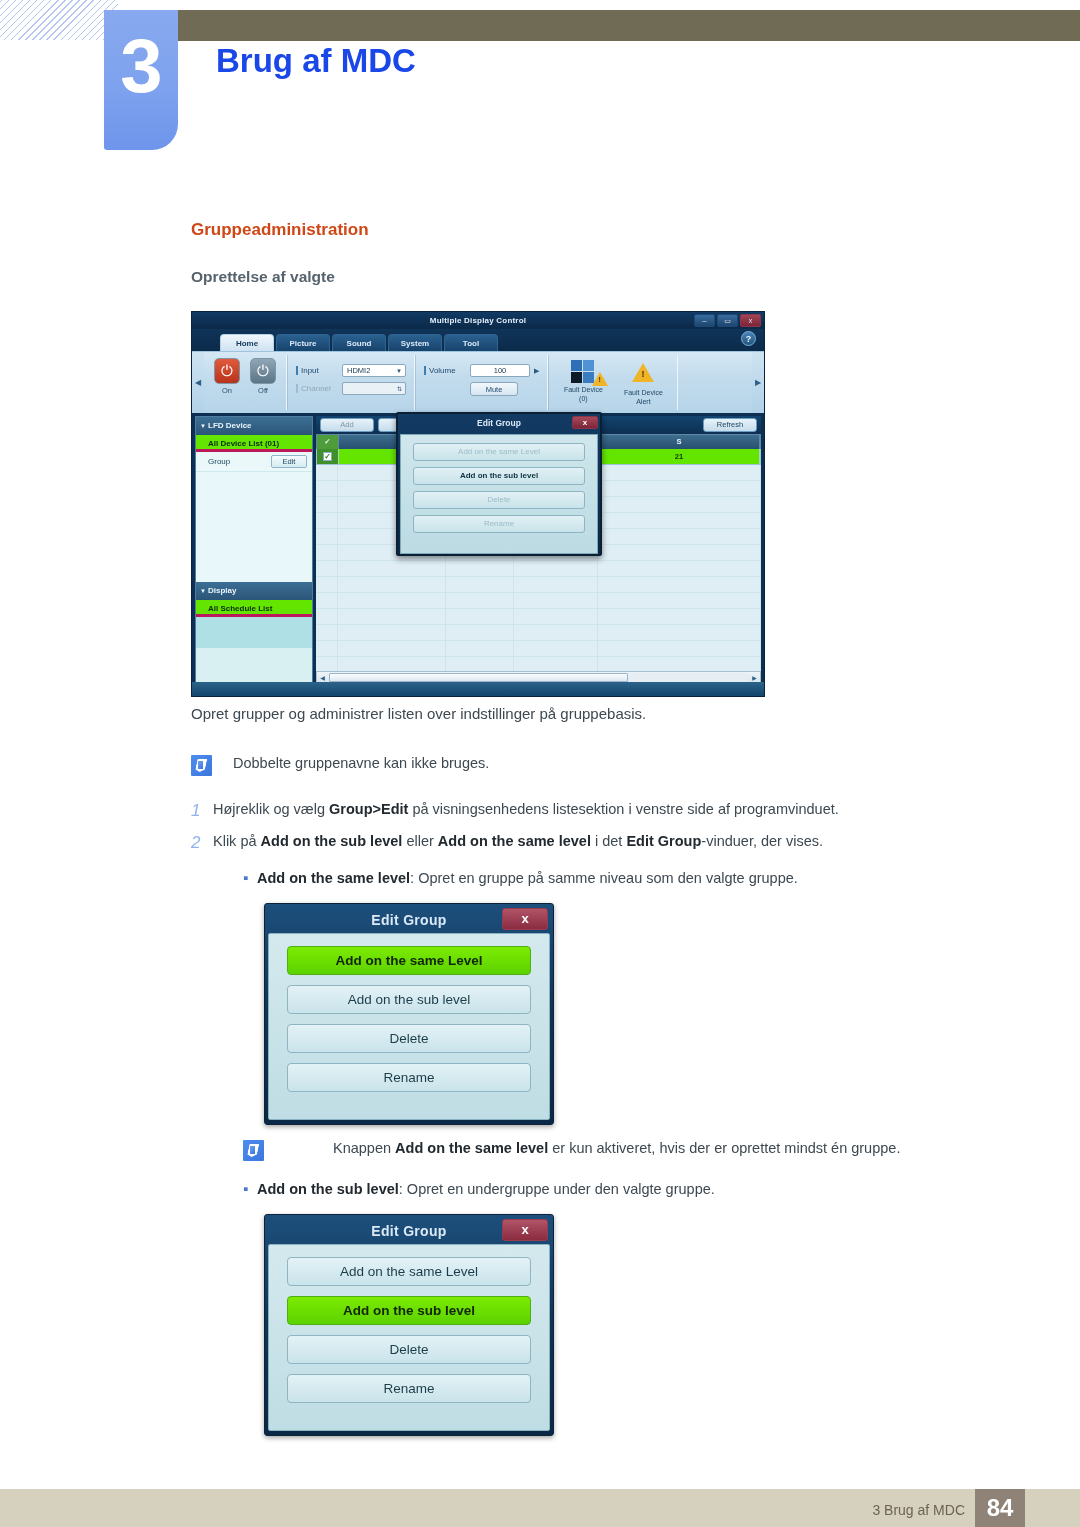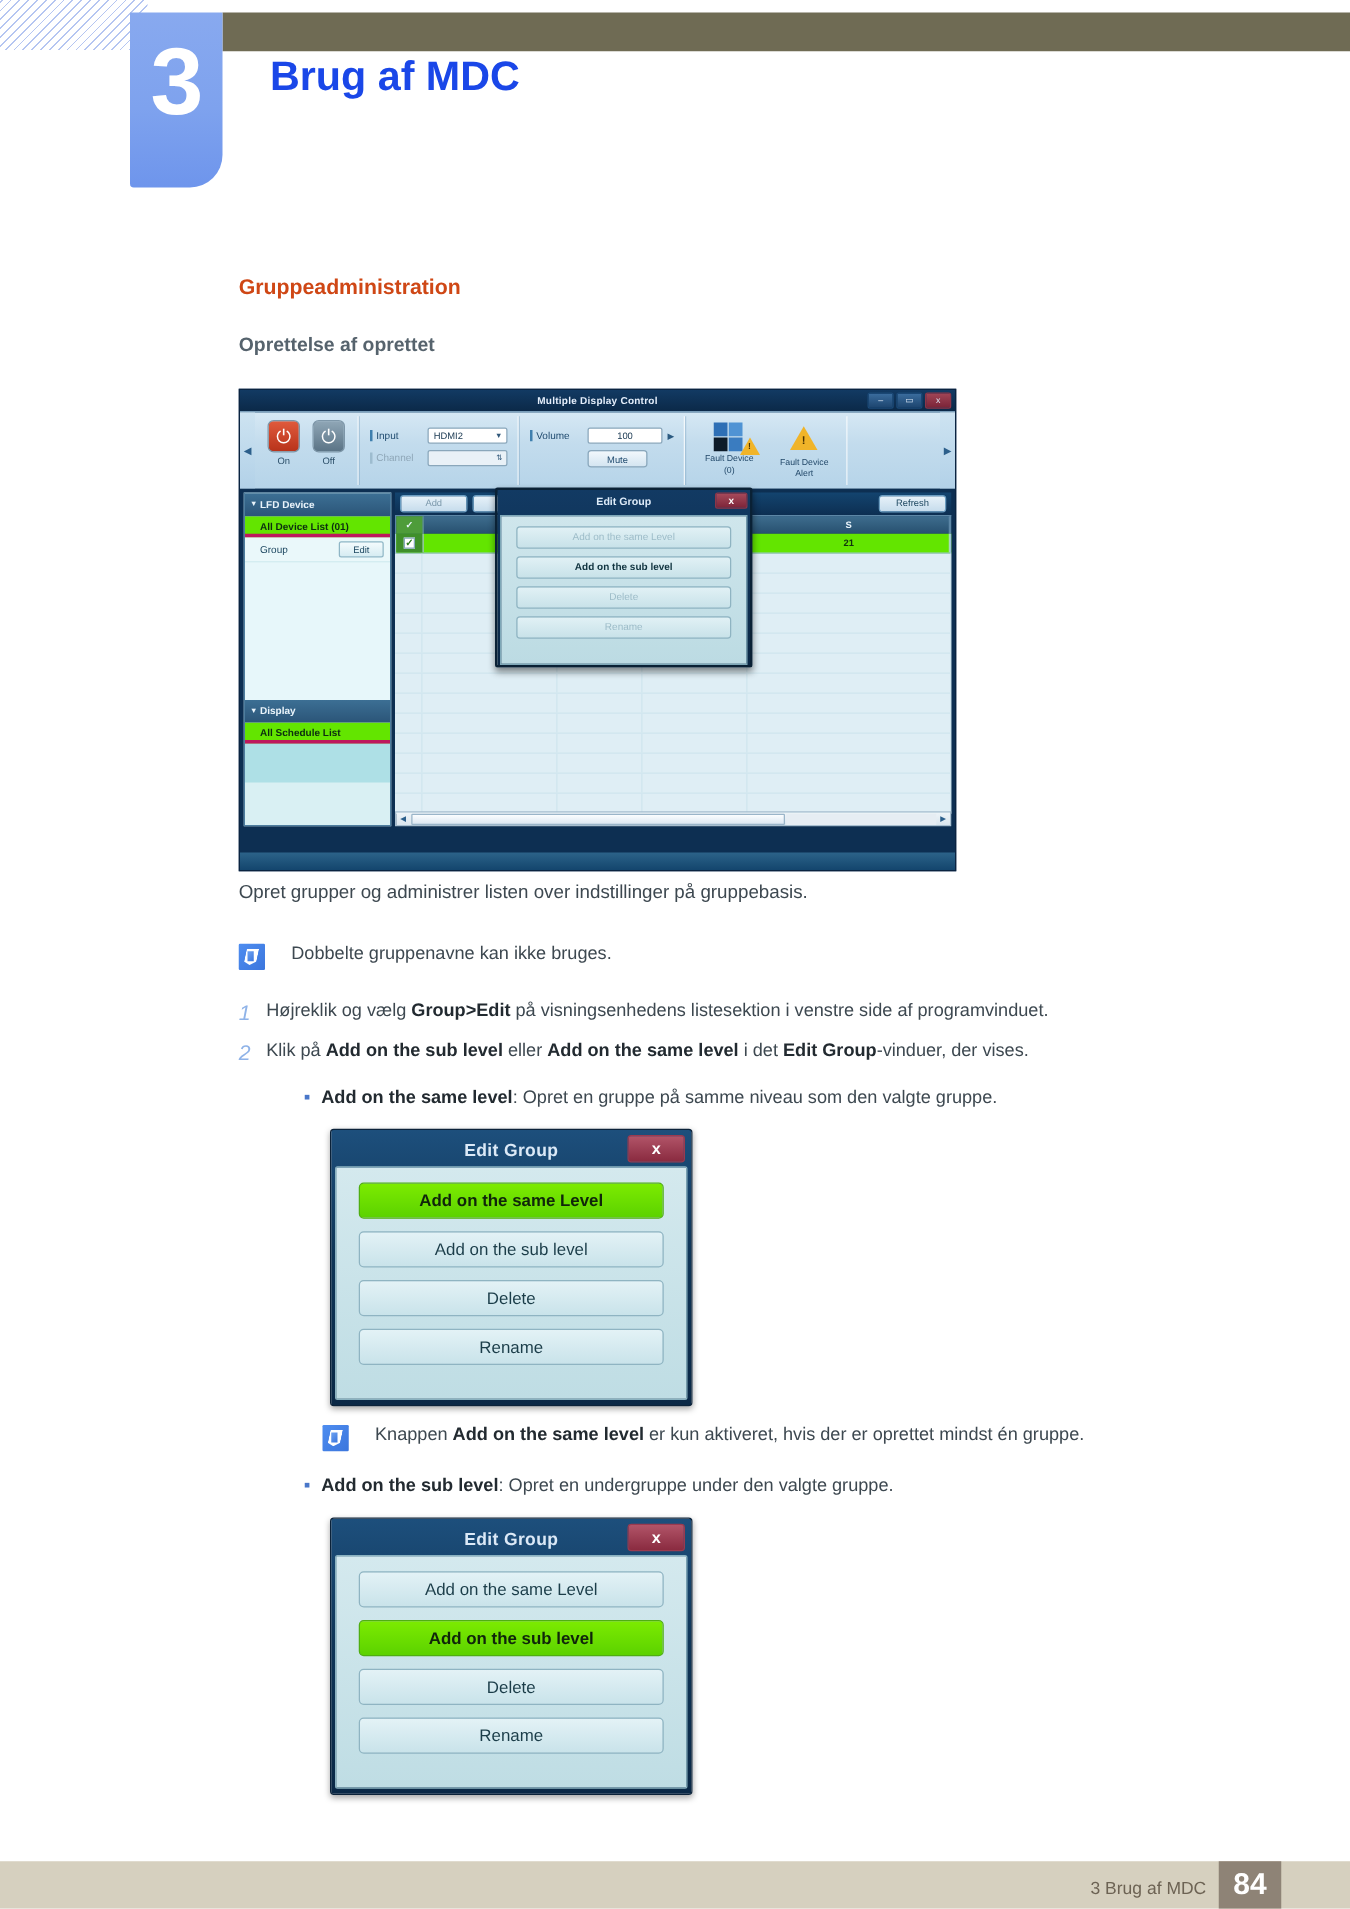--- a/index.html
+++ b/index.html
@@ -290,21 +290,21 @@
     content:""; position:absolute; left:5px; top:4px; width:10px; height:13px;
     background:#fff; transform:skewX(-12deg);
     clip-path: polygon(0 0,100% 0,100% 78%,50% 100%,0 78%);
   }
   .note .ico:after{
     content:""; position:absolute; left:7px; top:6px; width:5px; height:8px;
     background:linear-gradient(135deg,#6fa3f2,#3b76dd);
   }
   .note .txt{ margin-left:21px; font-size:14.5px; color:#3d4850; }
   .n1{ left:191px; top:755px; }
-  .n2{ left:258px; top:1140px; }
+  .n2{ left:243px; top:1140px;gap:48px; }
 
   .step{ position:absolute; display:flex; align-items:flex-start; }
   .step .num{
     width:22px; flex:0 0 22px; font-size:17px; color:#8fb3e8;
     font-style:italic; text-align:left; line-height:1.3;
   }
   .step .txt{ font-size:14.5px; color:#3d4850; line-height:1.35; }
   .s1{ left:191px; top:800px; }
   .s2{ left:191px; top:832px; }
 
@@ -375,33 +375,41 @@
 <div class="page">
 
   <div class="hatch"></div>
   <div class="hdr-olive"></div>
   <div class="chapnum">
     <span>3</span>
   </div>
   <div class="chaptitle">Brug af MDC</div>
 
   <div class="h-section">Gruppeadministration</div>
-  <div class="h-sub">Oprettelse af oprettet</div>
+  <div class="h-sub">Oprettelse af valgte</div>
 
   <div class="mdc">
 
     <div class="mdc-titlebar">
       <div class="mdc-title">Multiple Display Control</div>
       <div class="mdc-wbtns">
         <div class="wb">–</div>
         <div class="wb">▭</div>
         <div class="wb close">x</div>
       </div>
     </div>
 
+    <div class="mdc-tabbar">
+      <div class="tab active">Home</div>
+      <div class="tab">Picture</div>
+      <div class="tab">Sound</div>
+      <div class="tab">System</div>
+      <div class="tab">Tool</div>
+      <div class="help-ico">?</div>
+    </div>
 
     <div class="mdc-ribbon">
       <div class="rib-arrow">◀</div>
 
       <div class="rib-grp">
         <div class="pwrbtn">
           <div class="sq on">⏻</div>
           <span class="lbl">On</span>
         </div>
         <div class="pwrbtn" style="margin-left:6px;">

